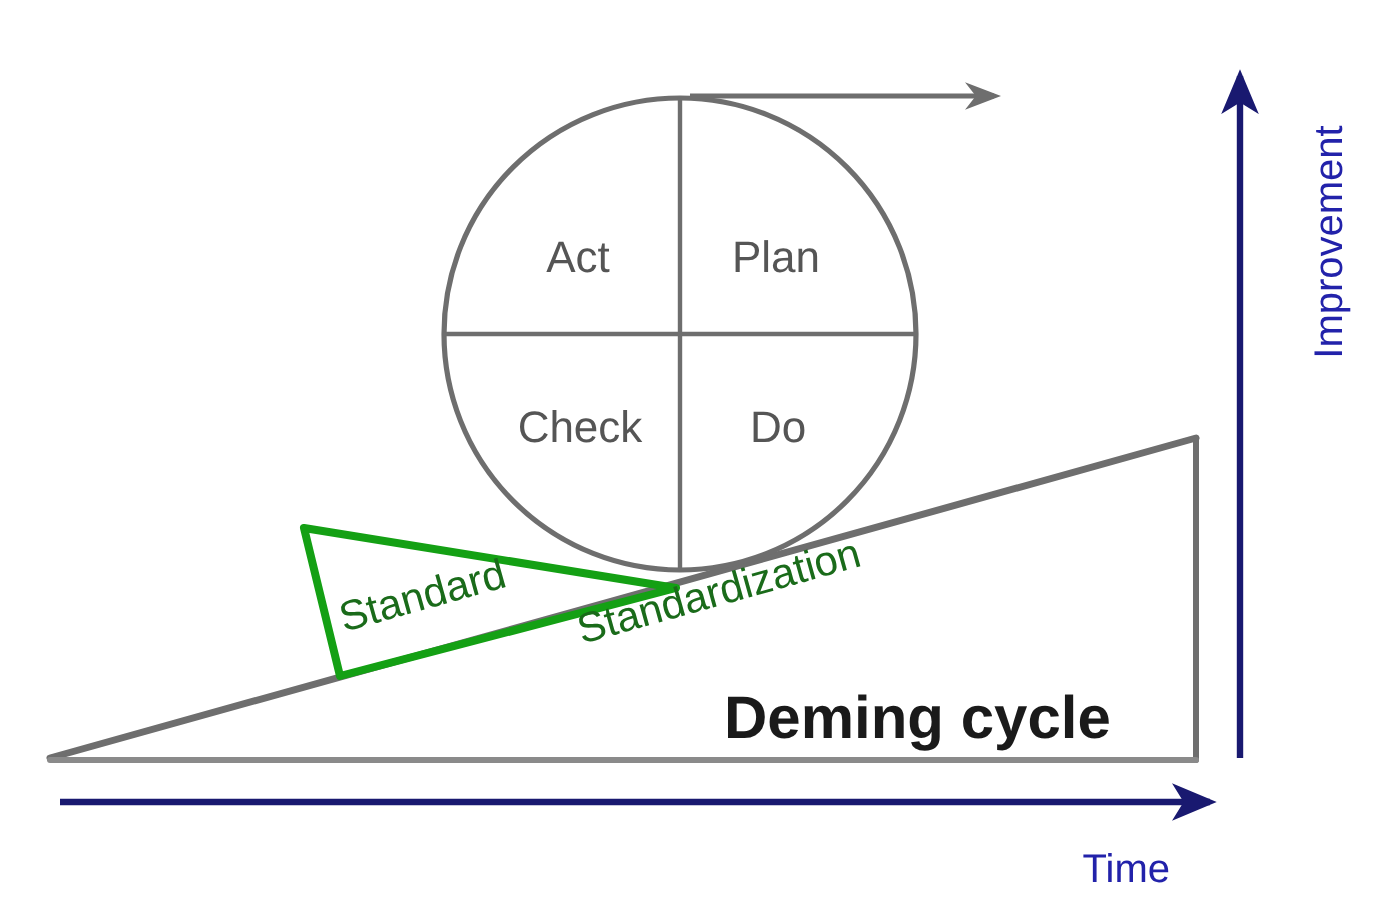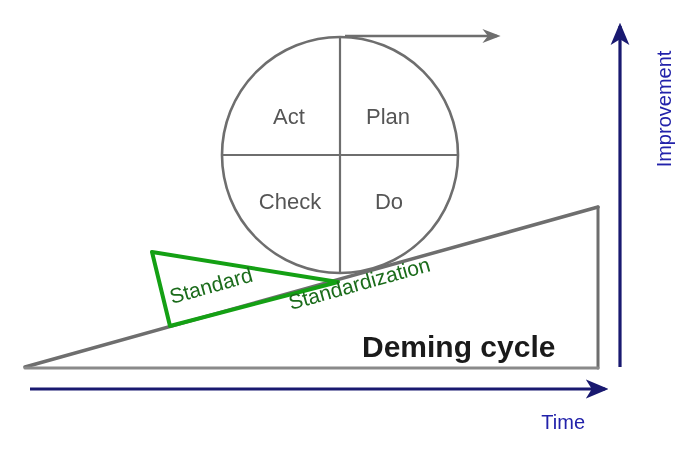--- a/index.html
+++ b/index.html
@@ -10,21 +10,21 @@
   body {
     width: 700px;
     height: 450px;
     position: relative;
     overflow: hidden;
     font-family: "Liberation Sans", sans-serif;
   }
   #diagram-root {
     position: absolute;
     left: 0;
-    top: 4px;
+    top: 16px;
     width: 700px;
     height: 319px;
   }
   svg.canvas {
     position: absolute;
     left: 0;
     top: 0;
     width: 700px;
     height: 450px;
   }

